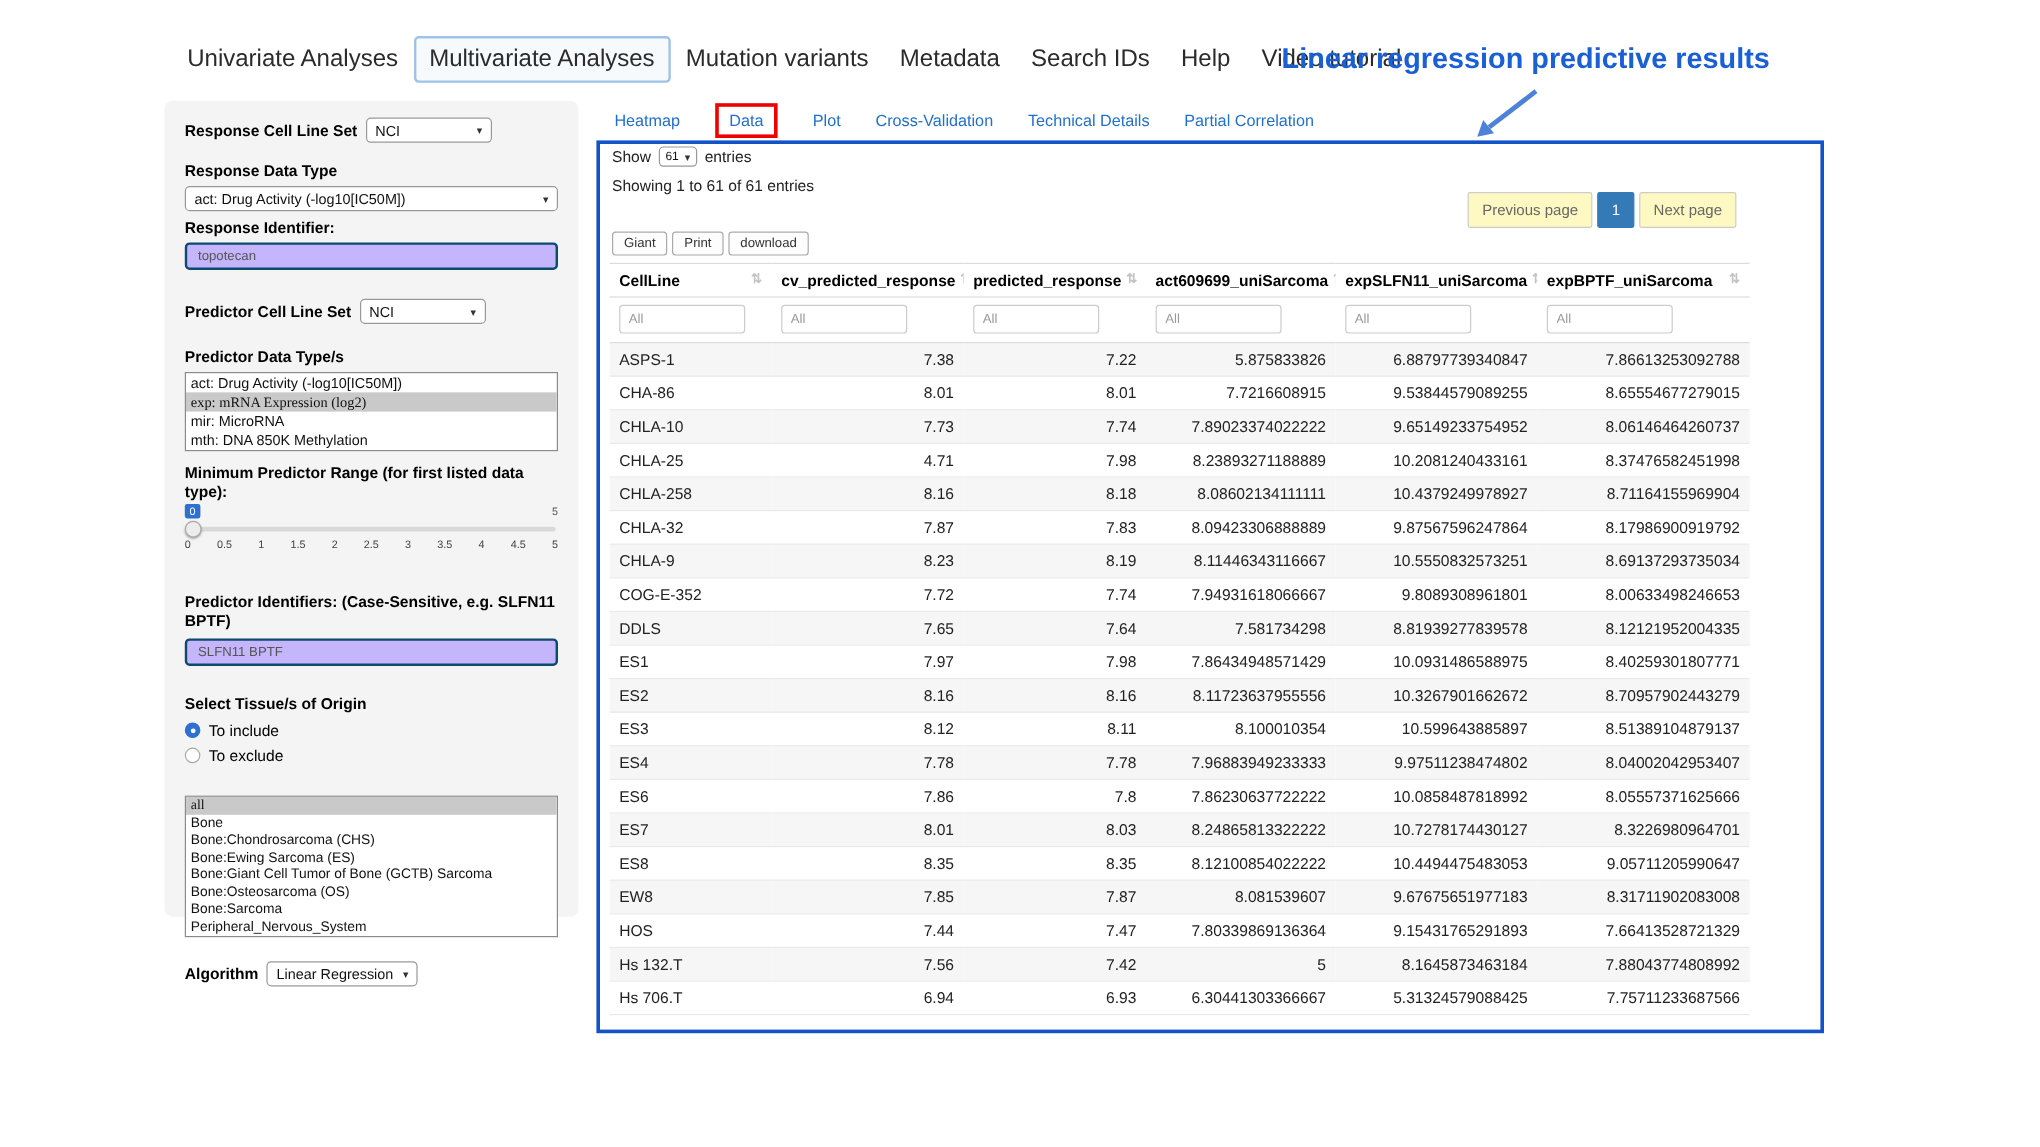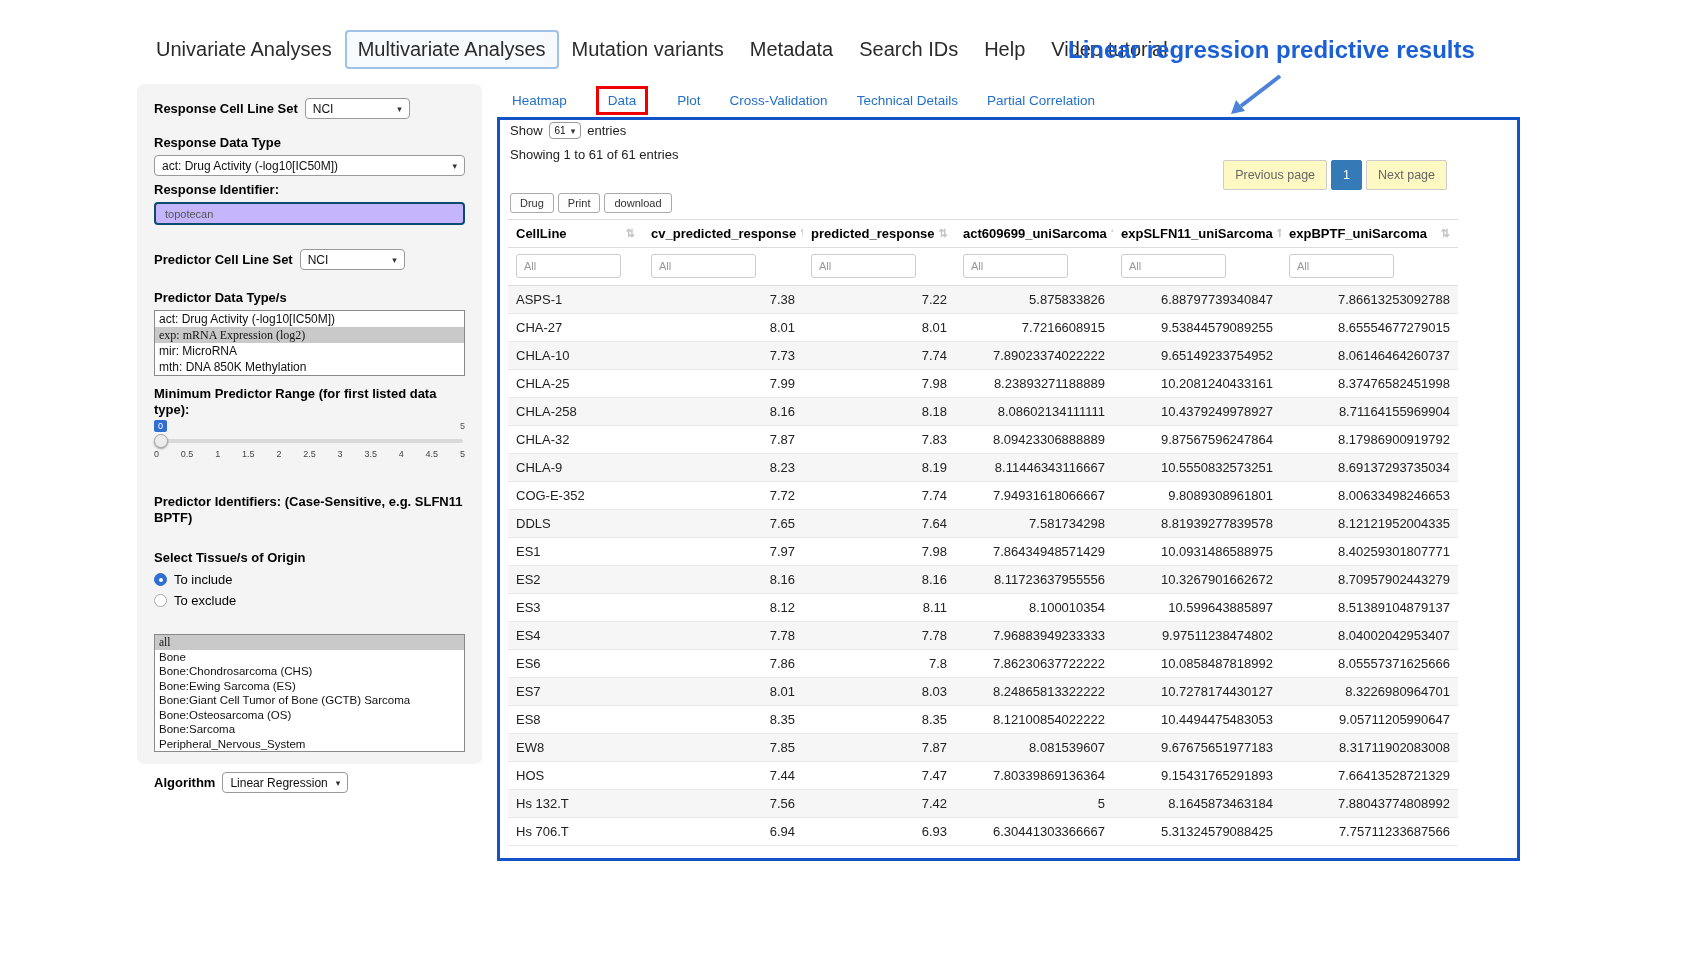--- a/index.html
+++ b/index.html
@@ -160,20 +160,21 @@
         <span class="tick">2.5</span>
         <span class="tick">3</span>
         <span class="tick">3.5</span>
         <span class="tick">4</span>
         <span class="tick">4.5</span>
         <span class="tick">5</span>
       </div>
   </div>
 
   <div class="lbl mt12">Predictor Identifiers: (Case-Sensitive, e.g. SLFN11 BPTF)</div>
+  <input class="text-input mt6" value="SLFN11 BPTF" style="">
 
   <div class="lbl mt24">Select Tissue/s of Origin</div>
   <div class="radio-row mt6">
     <span class="radio checked"></span>
     <span>To include</span>
   </div>
   <div class="radio-row mt6">
     <span class="radio"></span>
     <span>To exclude</span>
   </div>
@@ -234,21 +235,21 @@
   <div class="showing-text">Showing 1 to 61 of 61 entries</div>
 
   <div class="pagination">
     <button class="page-btn">Previous page</button>
     <button class="page-btn active">1</button>
     <button class="page-btn">Next page</button>
   </div>
 
   <div class="export-btns">
 
-  <button class="exp-btn">Drug</button>
+  <button class="exp-btn">Giant</button>
       <button class="exp-btn">Print</button>
       <button class="exp-btn">download</button>
     </div>
 
   <table class="data-table">
     <colgroup>
       <col class="c1">
         <col class="c2">
         <col class="c3">
         <col class="c4">
@@ -333,40 +334,40 @@
         <tr class="data-row">
           <td class="cell-name">ASPS-1</td>
           <td class="cell-num">7.38</td>
           <td class="cell-num">7.22</td>
           <td class="cell-num">5.875833826</td>
           <td class="cell-num">6.88797739340847</td>
           <td class="cell-num">7.86613253092788</td>
         </tr>
 
         <tr class="data-row">
-          <td class="cell-name">CHA-27</td>
+          <td class="cell-name">CHA-86</td>
           <td class="cell-num">8.01</td>
           <td class="cell-num">8.01</td>
           <td class="cell-num">7.7216608915</td>
           <td class="cell-num">9.53844579089255</td>
           <td class="cell-num">8.65554677279015</td>
         </tr>
 
         <tr class="data-row">
           <td class="cell-name">CHLA-10</td>
           <td class="cell-num">7.73</td>
           <td class="cell-num">7.74</td>
           <td class="cell-num">7.89023374022222</td>
           <td class="cell-num">9.65149233754952</td>
           <td class="cell-num">8.06146464260737</td>
         </tr>
 
         <tr class="data-row">
           <td class="cell-name">CHLA-25</td>
-          <td class="cell-num">7.99</td>
+          <td class="cell-num">4.71</td>
           <td class="cell-num">7.98</td>
           <td class="cell-num">8.23893271188889</td>
           <td class="cell-num">10.2081240433161</td>
           <td class="cell-num">8.37476582451998</td>
         </tr>
 
         <tr class="data-row">
           <td class="cell-name">CHLA-258</td>
           <td class="cell-num">8.16</td>
           <td class="cell-num">8.18</td>

